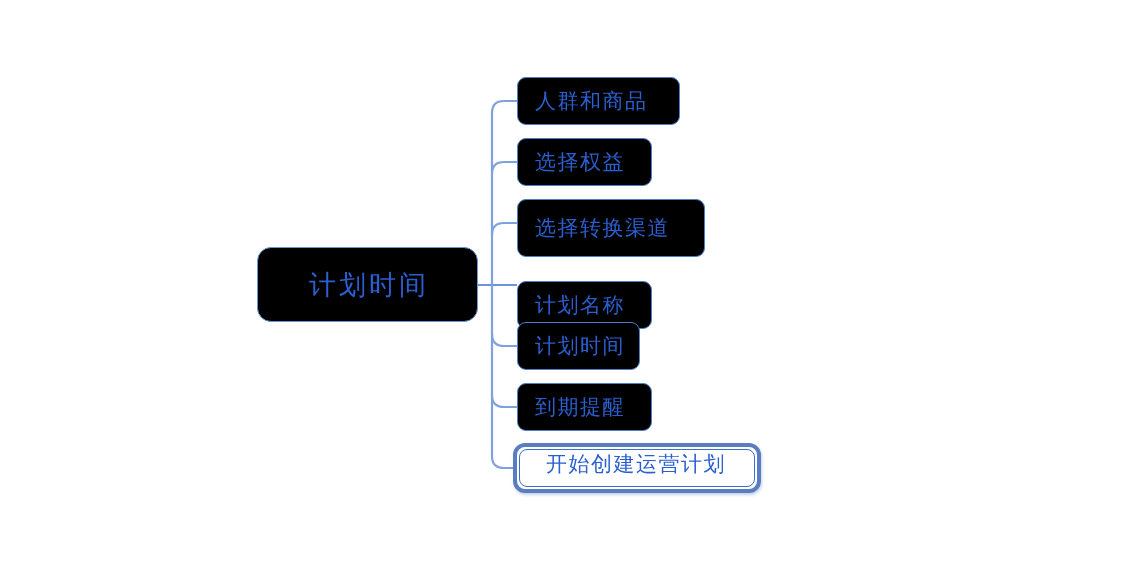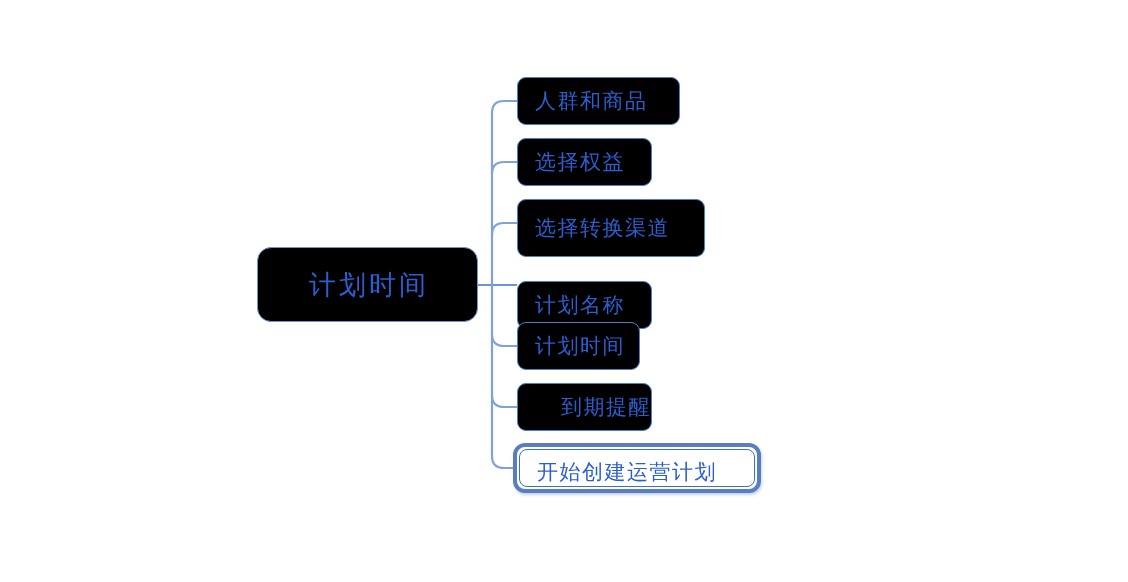--- a/index.html
+++ b/index.html
@@ -69,22 +69,22 @@
     background: #ffffff;
     box-shadow: 1px 2px 3px rgba(90, 124, 192, 0.35);
   }
   .node-selected-inner {
     position: absolute;
     box-sizing: border-box;
     background: #ffffff;
     border: 1.5px solid #3a6fd0;
     border-radius: 8px;
     display: flex;
-    align-items: flex-end;
-    padding-left: 17px;
+    align-items: flex-start;
+    padding-left: 26px;
     font-size: 21px;
     letter-spacing: 1.5px;
     color: #2a5fd0;
     white-space: nowrap;
   }
 </style>
 </head>
 <body>
 
 <div id="canvas">
@@ -122,21 +122,21 @@
   </div>
 
   <div class="node node-child" style="left:517px; top:261px; width:135px; height:48px;margin-top:20px;">
     <span>计划名称</span>
   </div>
 
   <div class="node node-child" style="left:517px; top:322px; width:123px; height:48px;">
     <span>计划时间</span>
   </div>
 
-  <div class="node node-child" style="left:517px; top:383px; width:135px; height:48px;justify-content:flex-end;">
+  <div class="node node-child" style="left:517px; top:383px; width:135px; height:48px;">
     <span>到期提醒</span>
   </div>
 
   <div class="node-selected-outer" style="left:513px; top:443px; width:248px; height:50px;">
   </div>
   <div class="node-selected-inner" style="left:519px; top:449px; width:236px; height:38px;">
     <span>开始创建运营计划</span>
   </div>
 
 </div>

